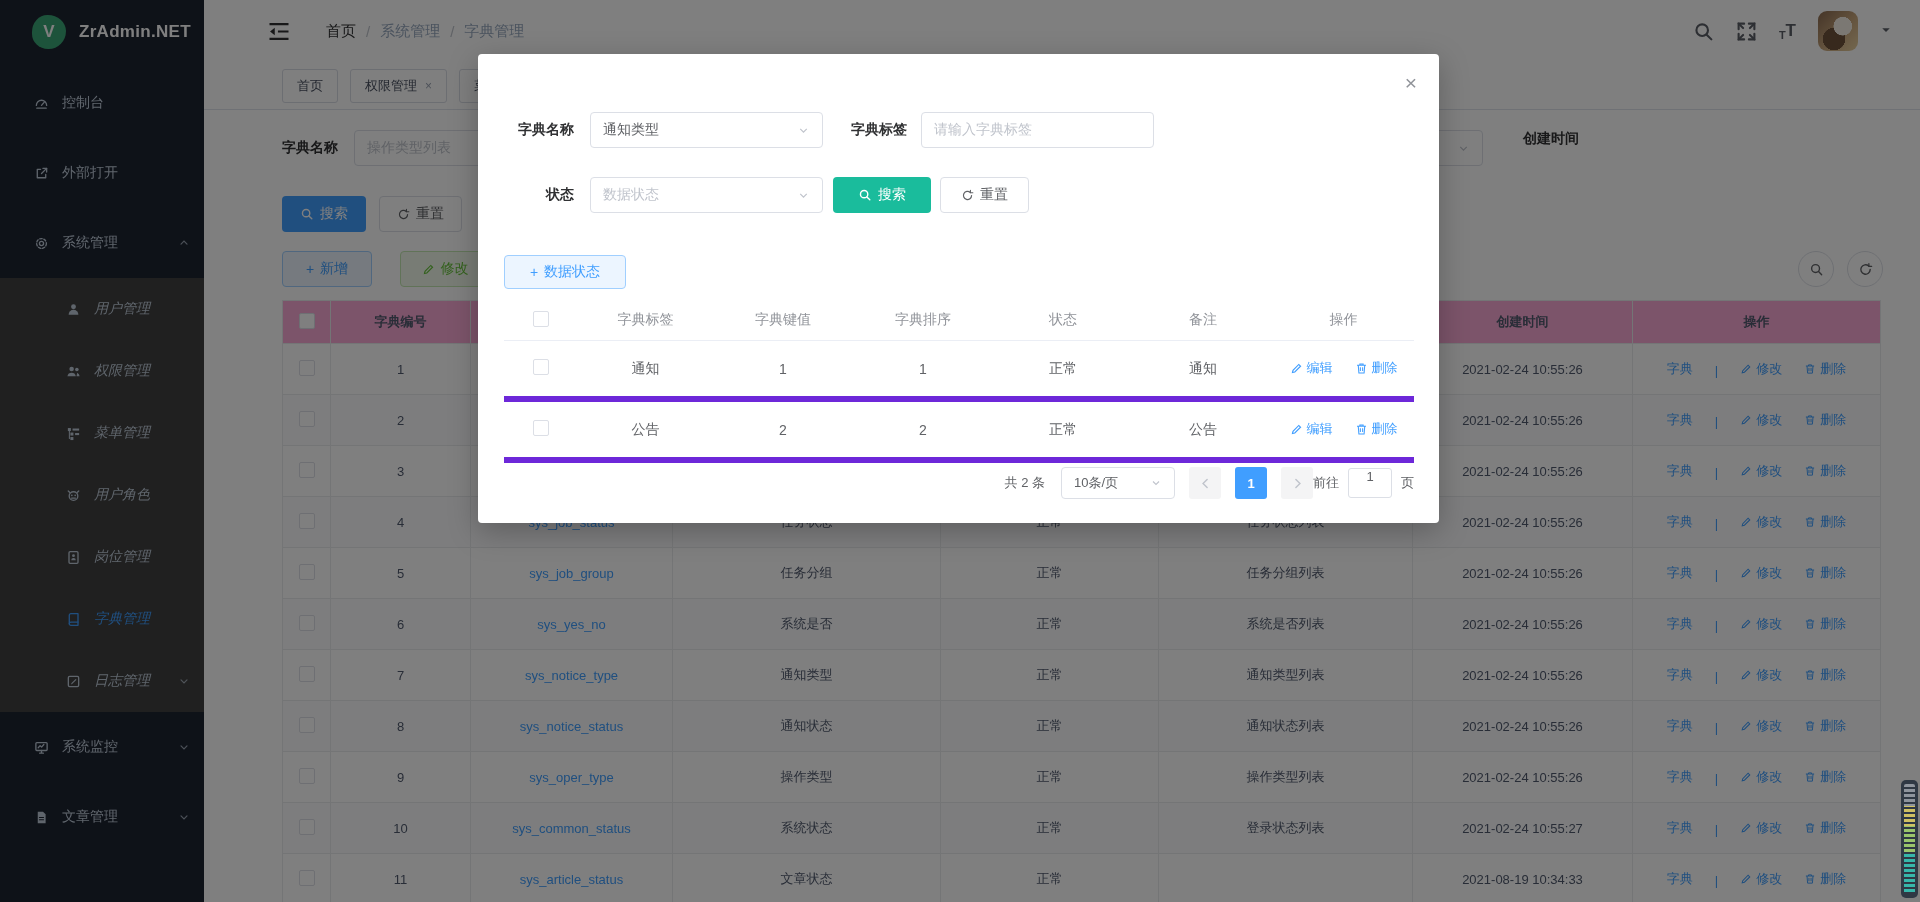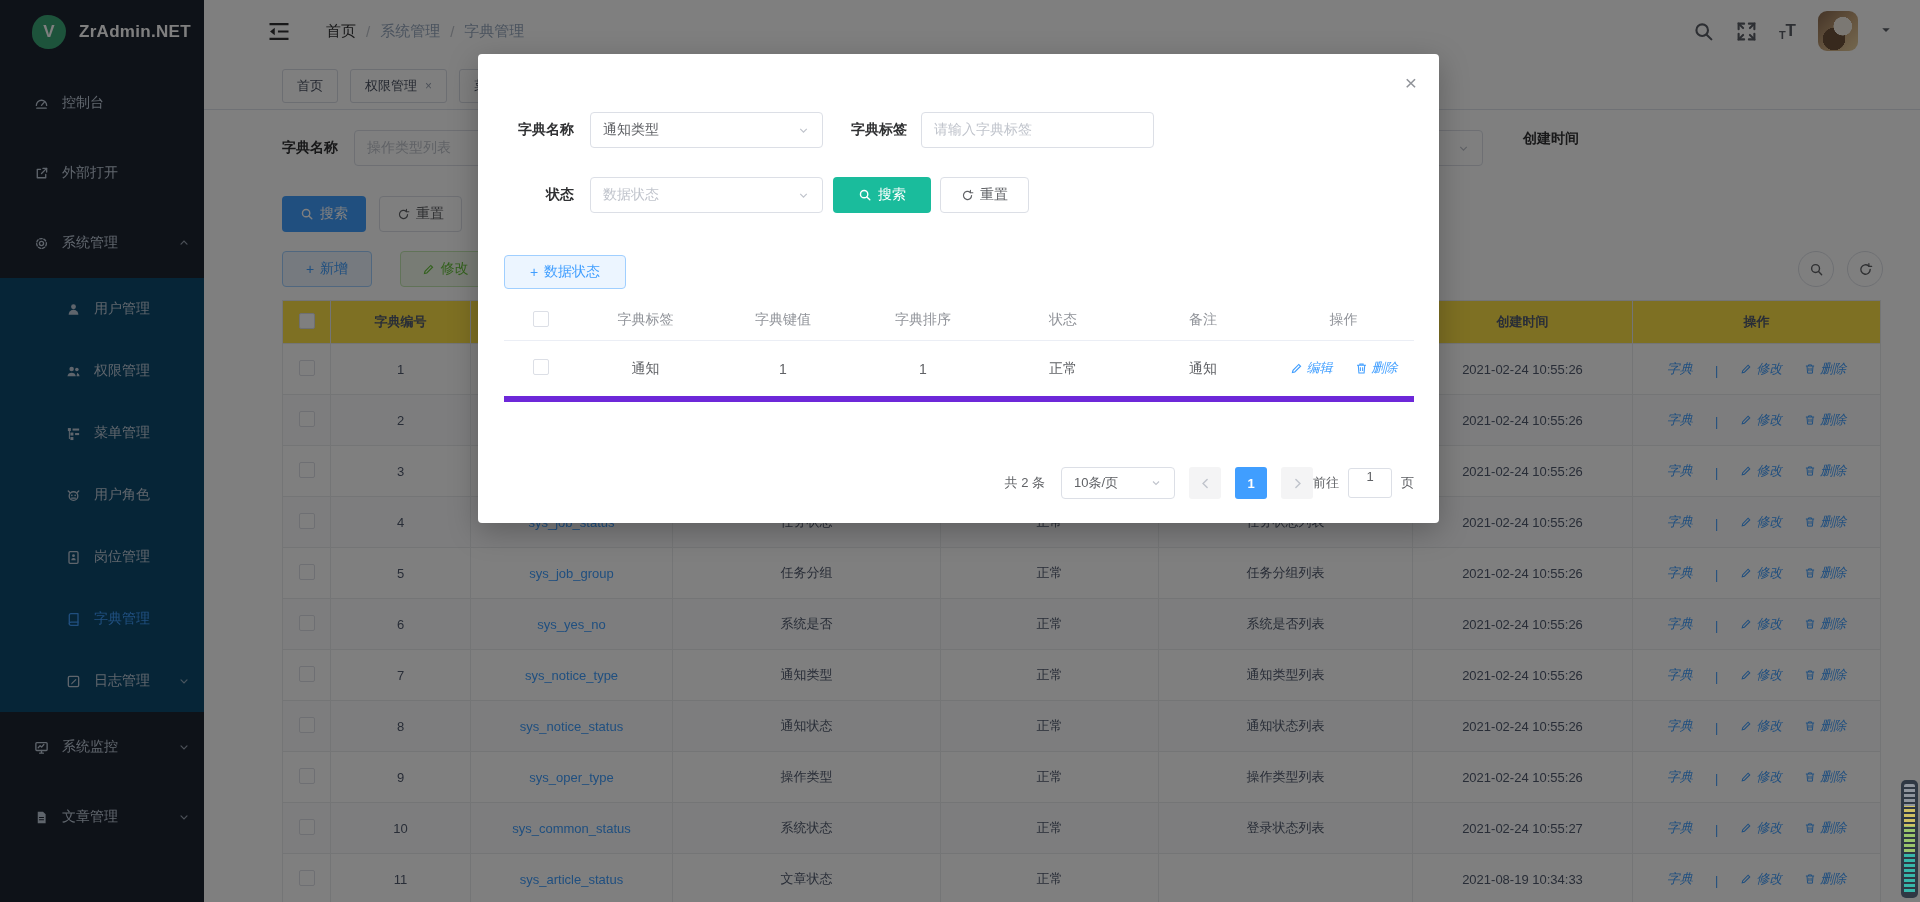--- a/index.html
+++ b/index.html
@@ -7,21 +7,21 @@
          font-family:"Liberation Sans","DejaVu Sans",sans-serif;color:#303133;}
   
   .sidebar{position:absolute;left:0;top:0;width:204px;height:902px;background:#1d2431;z-index:1;}
   .logo-row{height:64px;display:flex;align-items:center;padding-left:32px;gap:13px;}
   .logo-badge{width:34px;height:34px;background:#3ba676;border-radius:46% 54% 52% 48% / 52% 48% 54% 46%;
               display:flex;align-items:center;justify-content:center;color:#fff;font-weight:bold;font-size:17px;}
   .logo-text{color:#ffffff;font-size:17px;font-weight:bold;letter-spacing:.3px;}
   .menu{margin-top:4px;}
   .menu-item{display:flex;align-items:center;color:#bfcbd9;font-size:14px;cursor:pointer;position:relative;}
   .menu-item.top{height:70px;padding-left:32px;}
-  .menu-item.sub{height:62px;padding-left:64px;background:#0c4a6e;}
+  .menu-item.sub{height:62px;padding-left:64px;background:#404040;font-style:italic;}
   .menu-item.active{color:#409eff;}
   .mi-icon{width:18px;display:flex;align-items:center;justify-content:center;margin-right:12px;flex:0 0 18px;}
   .mi-label{flex:1;}
   .mi-chevron{position:absolute;right:14px;top:50%;transform:translateY(-50%);opacity:.75;display:flex;}
   
   .header{position:absolute;left:204px;top:0;width:1716px;height:62px;background:#fff;
           border-bottom:1px solid #e6e8ee;display:flex;align-items:center;}
   .hamburger{margin-left:64px;display:flex;align-items:center;cursor:pointer;}
   .breadcrumb{margin-left:36px;font-size:15px;display:flex;align-items:center;gap:10px;}
   .bc-current{color:#303133;}
@@ -60,29 +60,29 @@
   .btn-green-plain{background:#f0f9eb;border-color:#c2e7b0;color:#67c23a;}
   .btn-teal{background:#1abc9c;color:#fff;}
   .row-btns{position:absolute;left:78px;top:86px;display:flex;gap:13px;}
   .row-ops{position:absolute;left:78px;top:141px;display:flex;gap:28px;}
   .tool-circles{position:absolute;left:1594px;top:141px;display:flex;gap:13px;}
   .circle-btn{width:34px;height:34px;border:1px solid #dcdfe6;border-radius:50%;background:#fff;
               display:flex;align-items:center;justify-content:center;color:#606266;cursor:pointer;}
   
   .bg-table{position:absolute;left:78px;top:190px;width:1598px;border-collapse:collapse;table-layout:fixed;
             font-size:13px;color:#515a6e;}
-  .bg-table th{height:40px;background:#fde047;border:1px solid #e8eaec;border-left:none;border-right:1px solid #e8eaec;
+  .bg-table th{height:40px;background:#f9a8d4;border:1px solid #e8eaec;border-left:none;border-right:1px solid #e8eaec;
                font-weight:bold;color:#515a6e;}
   .bg-table th:first-child{border-left:1px solid #e8eaec;}
   .bg-table td{height:51px;border:1px solid #e8eaec;border-left:none;text-align:center;box-sizing:border-box;}
   .bg-table td:first-child{border-left:1px solid #e8eaec;}
   .bg-table tbody tr:nth-child(even){background:#fafbfc;}
   .cb{width:14px;height:14px;border:1px solid #dcdfe6;border-radius:2px;background:#fff;display:inline-block;cursor:pointer;}
   .link{color:#409eff;cursor:pointer;text-decoration:none;}
-  .ops-wrap{display:inline-flex;align-items:flex-end;gap:22px;font-size:13px;font-style:italic;}
+  .ops-wrap{display:inline-flex;align-items:flex-end;gap:22px;font-size:13px;}
   .ops-wrap .divider{color:#409eff;}
   .op-link{display:inline-flex;align-items:center;gap:4px;color:#409eff;cursor:pointer;}
   
   .overlay{position:absolute;inset:0;background:rgba(0,0,0,.5);z-index:100;}
   .modal{position:absolute;left:478px;top:54px;width:961px;height:469px;background:#fff;border-radius:4px;
          box-shadow:0 8px 30px rgba(0,0,0,.25);z-index:101;}
   .modal-close{position:absolute;right:22px;top:18px;color:#909399;font-size:21px;cursor:pointer;line-height:1;}
   .m-row{position:absolute;display:flex;align-items:center;}
   .m-row1{left:26px;top:58px;}
   .m-row2{left:26px;top:123px;}
@@ -815,20 +815,44 @@
                 </a>
                 <a class="op-link">
                   <svg viewBox="0 0 16 16" width="13" height="13" fill="none" stroke="#409eff" stroke-width="1.3">
                     <path d="M2.5 4h11M6 4V2.5h4V4M4 4l.8 9.5h6.4L12 4M6.6 6.5v4.5M9.4 6.5v4.5"></path>
                   </svg>
                   <span>删除</span>
                 </a>
               </span>
             </td>
           </tr>
+          <tr>
+            <td><span class="cb"></span></td>
+            <td class="c-label">公告</td>
+            <td class="c-value">2</td>
+            <td class="c-sort">2</td>
+            <td class="c-status">正常</td>
+            <td class="c-remark">公告</td>
+            <td>
+              <span class="ops-wrap">
+                <a class="op-link">
+                  <svg viewBox="0 0 16 16" width="13" height="13" fill="none" stroke="#409eff" stroke-width="1.4">
+                    <path d="M3 13l.7-2.8L10.8 3l2.2 2.2-7.1 7.1z"></path>
+                  </svg>
+                  <span>编辑</span>
+                </a>
+                <a class="op-link">
+                  <svg viewBox="0 0 16 16" width="13" height="13" fill="none" stroke="#409eff" stroke-width="1.3">
+                    <path d="M2.5 4h11M6 4V2.5h4V4M4 4l.8 9.5h6.4L12 4M6.6 6.5v4.5M9.4 6.5v4.5"></path>
+                  </svg>
+                  <span>删除</span>
+                </a>
+              </span>
+            </td>
+          </tr>
         </tbody>
     </table>
 
     <div class="m-pager">
       <span>共 2 条</span>
       <span class="control pg-size">
         <span>10条/页</span>
         <span class="chev-dn">
           <svg viewBox="0 0 16 16" width="12" height="12" fill="none" stroke="currentColor" stroke-width="1.5">
               <path d="M4 6l4 4 4-4"></path>

